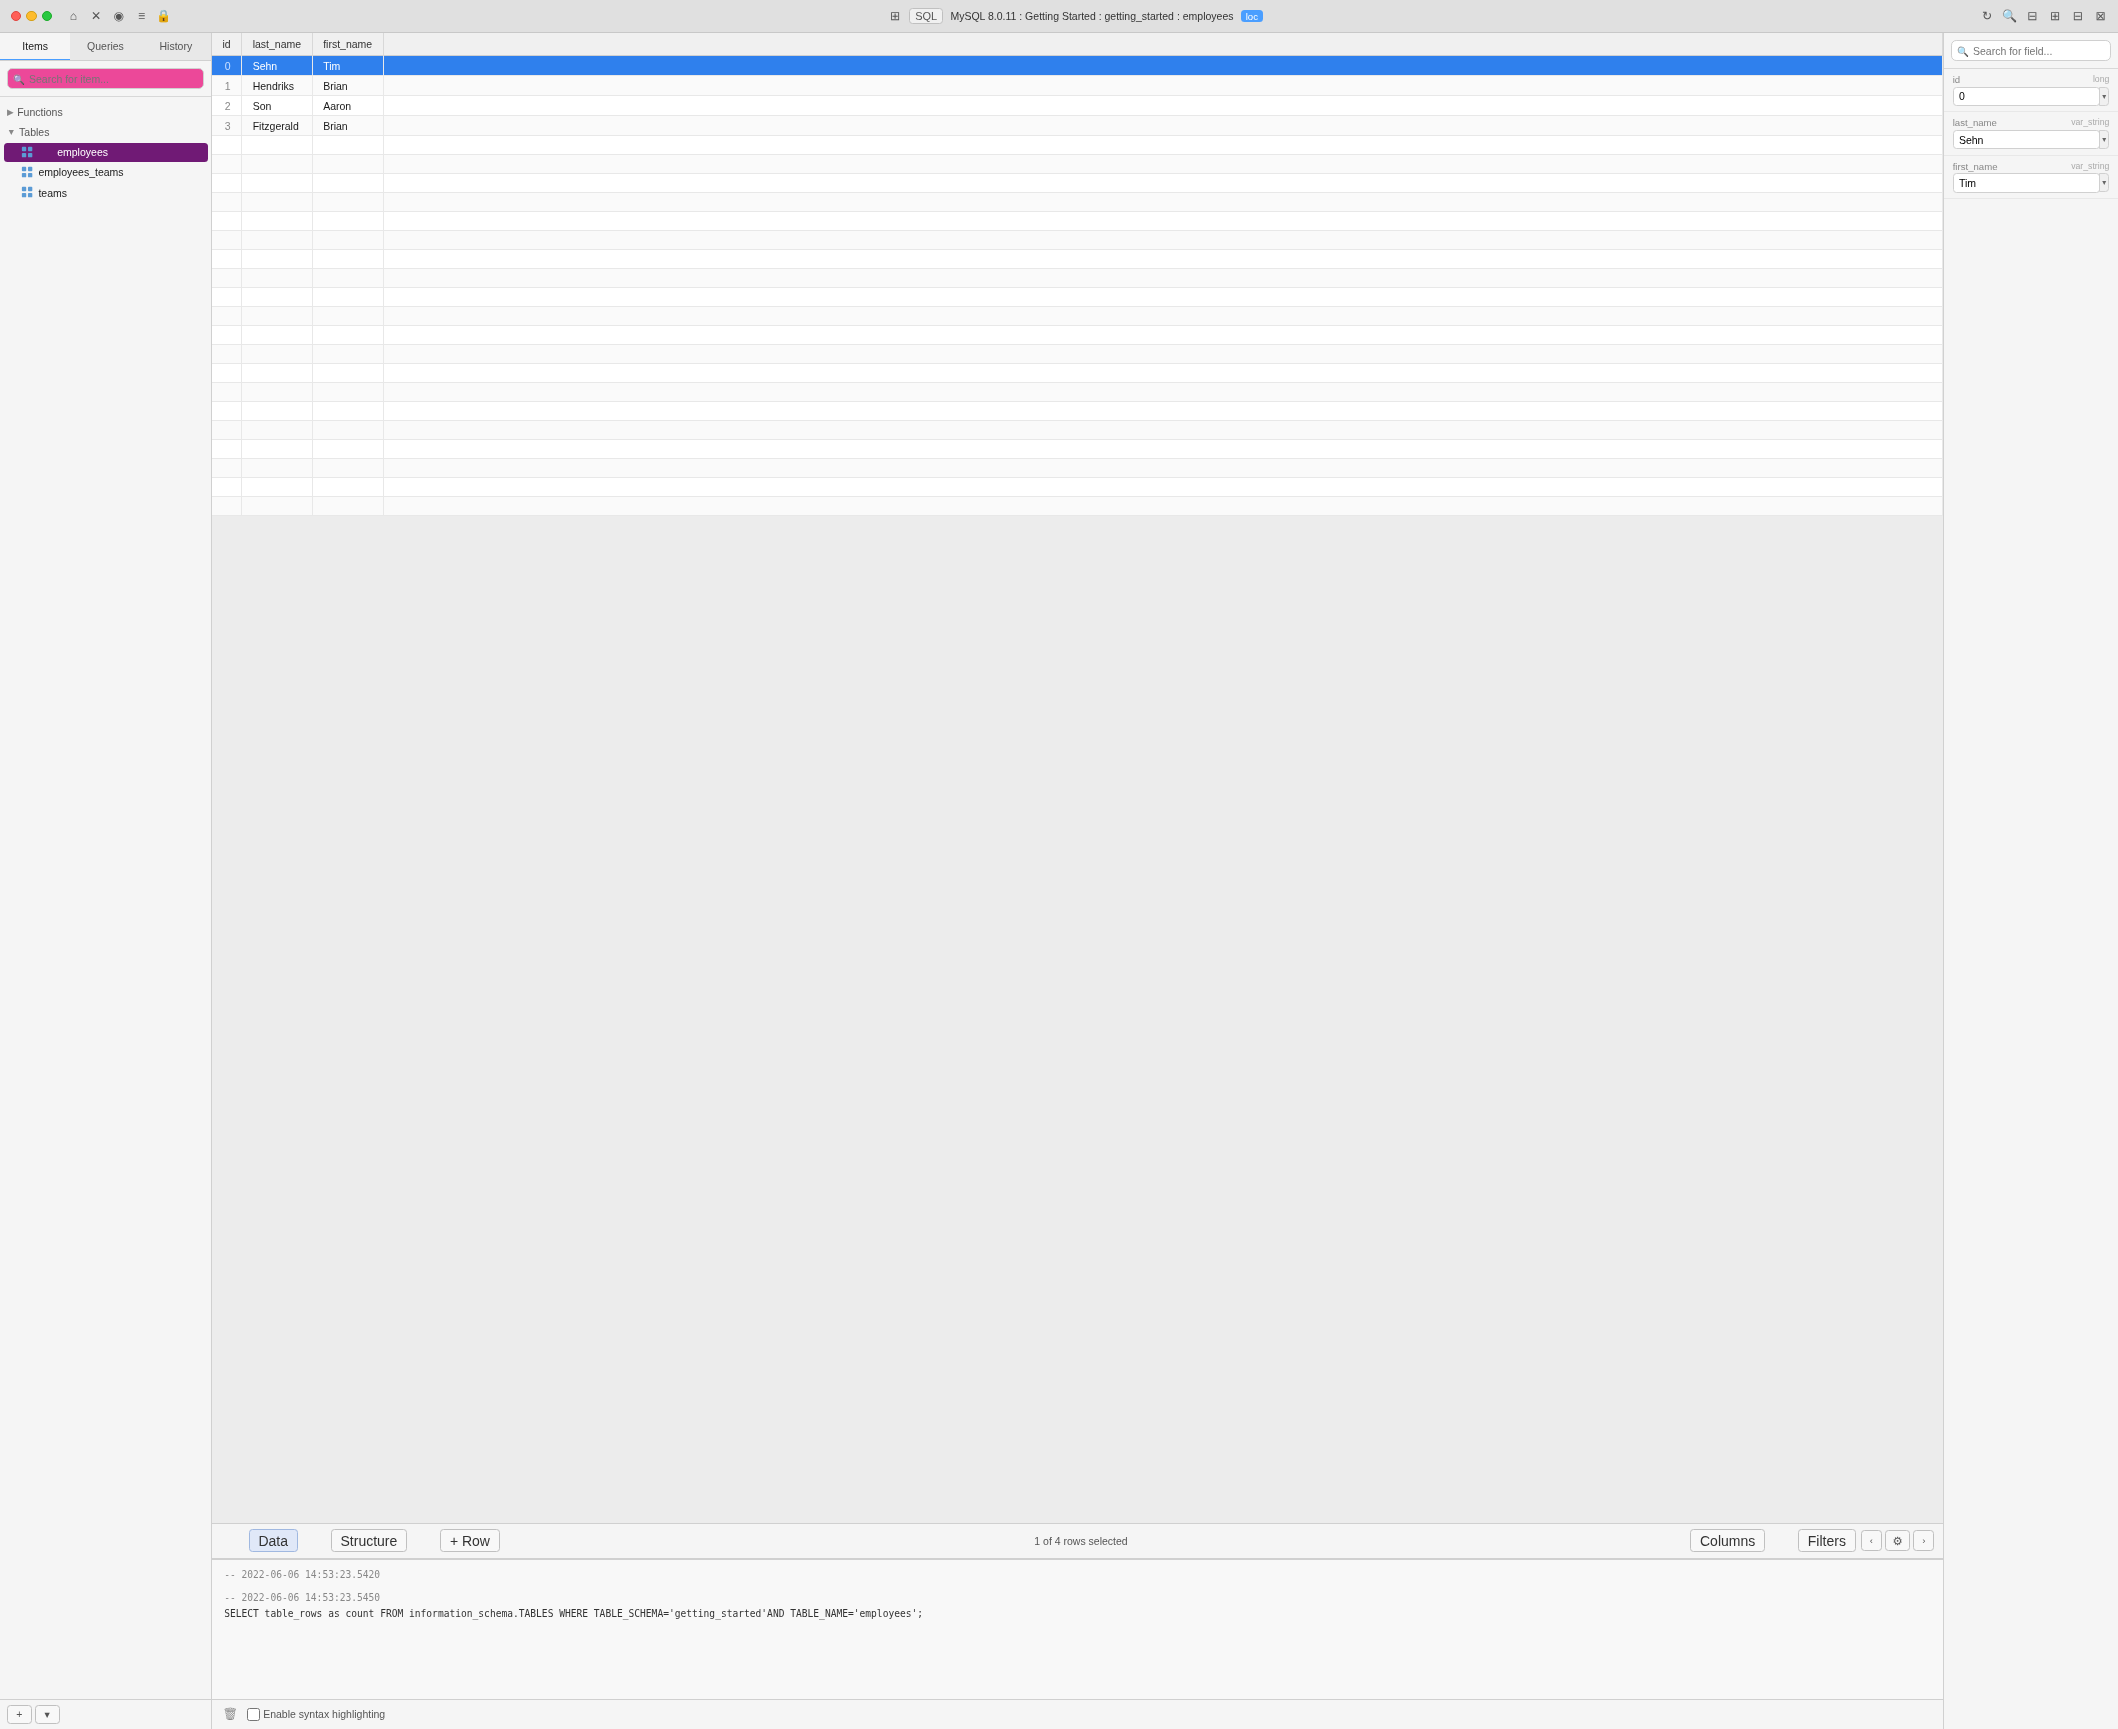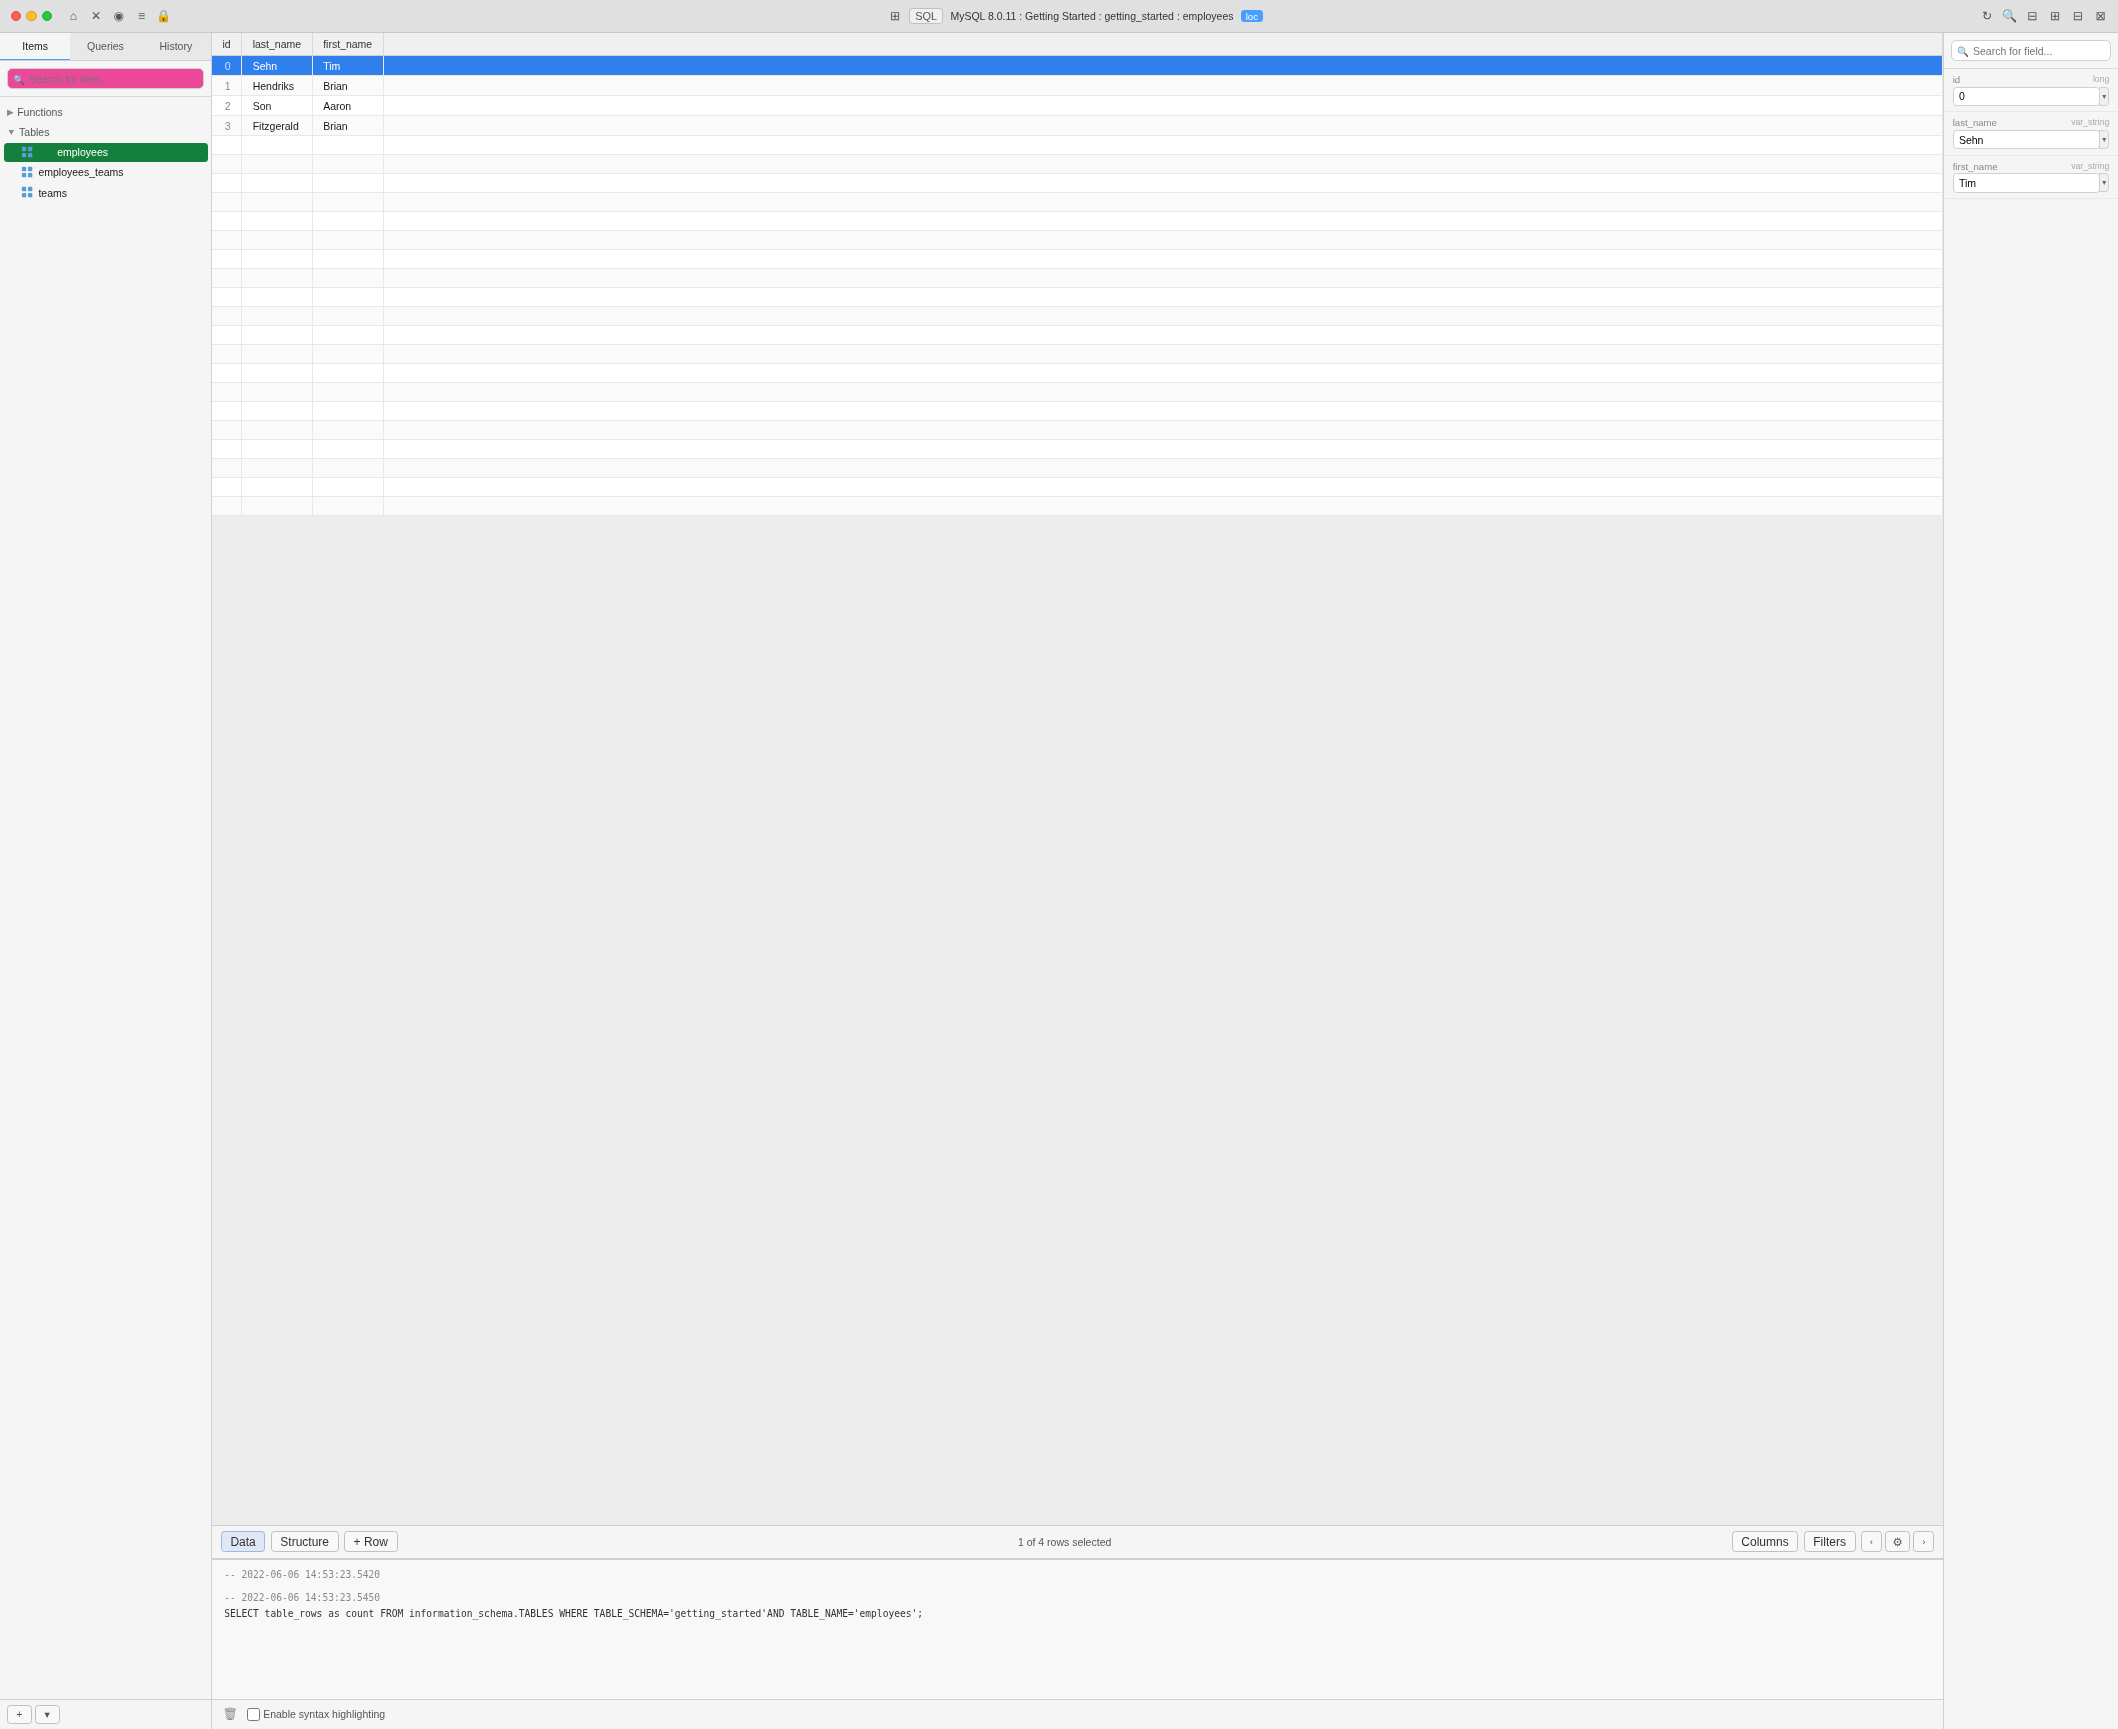--- a/index.html
+++ b/index.html
@@ -176,21 +176,21 @@
       display: flex;
       align-items: center;
       padding: 3.5px 7px 3.5px 17.5px;
       font-size: 10.5px;
       cursor: pointer;
       gap: 5.2px;
       border-radius: 3.5px;
       margin: 0.9px 3.5px;
     }
     .sidebar-item.active {
-      background: #15803d;
+      background: #701a75;
       color: white;
       gap: 24px;
     }
     .sidebar-item.active .table-icon {
       color: white;
     }
 
     .table-icon {
       width: 12.2px;
       height: 12.2px;
@@ -288,23 +288,24 @@
       background: #f5f5f5;
       border-bottom: 0.9px solid #d0d0d0;
       gap: 5.2px;
       flex-shrink: 0;
     }
     .toolbar-btn {
       padding: 2.6px 8.7px;
       border: 0.9px solid #c0c0c0;
       border-radius: 3.5px;
       background: #f8f8f8;
-      font-size: 12px;
+      font-size: 14px;
       cursor: pointer;
       color: #333;
+      margin-left: 28px;
     }
     .toolbar-btn.active {
       background: #e0e8f8;
       border-color: #a0b8e0;
     }
     .toolbar-status {
       flex: 1;
       text-align: center;
       font-size: 10.5px;
       color: #555;

